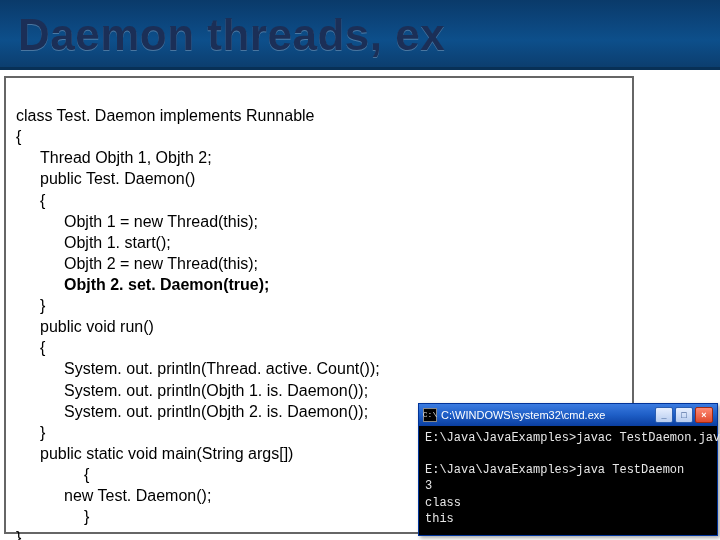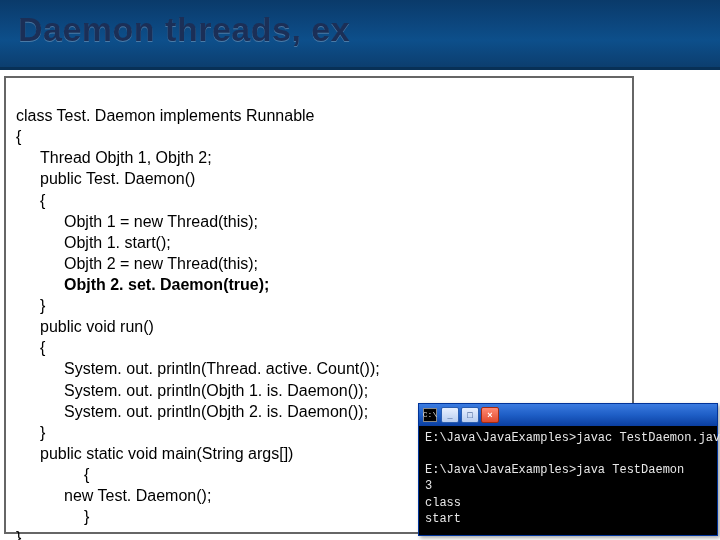--- a/index.html
+++ b/index.html
@@ -13,21 +13,21 @@
   }
   .banner {
     width: 100%;
     height: 70px;
     background: linear-gradient(to bottom, #0a3a6a 0%, #0d4f8b 60%, #0c3e6f 100%);
     border-bottom: 3px solid #083056;
     padding: 10px 18px 0 18px;
   }
   .banner h1 {
     color: #1b2f57;
-    font-size: 34px;
+    font-size: 44px;
     font-weight: 700;
     font-family: "Tahoma", "Segoe UI", sans-serif;
     text-shadow: 0 1px 0 rgba(255,255,255,0.25);
     letter-spacing: 0.5px;
   }
   .content-frame {
     position: absolute;
     top: 76px;
     left: 4px;
     width: 630px;
@@ -142,25 +142,26 @@
 <span class="ind3">{</span>
 <span class="ind2">new Test. Daemon();</span>
 <span class="ind3">}</span>
 <span>}</span>
   </div>
 </div>
 
 <div class="term-window">
   <div class="term-titlebar">
     <span class="cmd-icon">C:\</span>
+    <span class="title-text">C:\WINDOWS\system32\cmd.exe</span>
     <div class="term-buttons">
       <div class="term-btn">_</div>
       <div class="term-btn">□</div>
       <div class="term-btn close">×</div>
     </div>
   </div>
   <div class="term-body"><span>E:\Java\JavaExamples&gt;javac TestDaemon.java</span>
 <span></span>
 <span>E:\Java\JavaExamples&gt;java TestDaemon</span>
 <span>3</span>
 <span>class</span>
-<span>start</span></div>
+<span>this</span></div>
 </div>
 
 </body></html>

